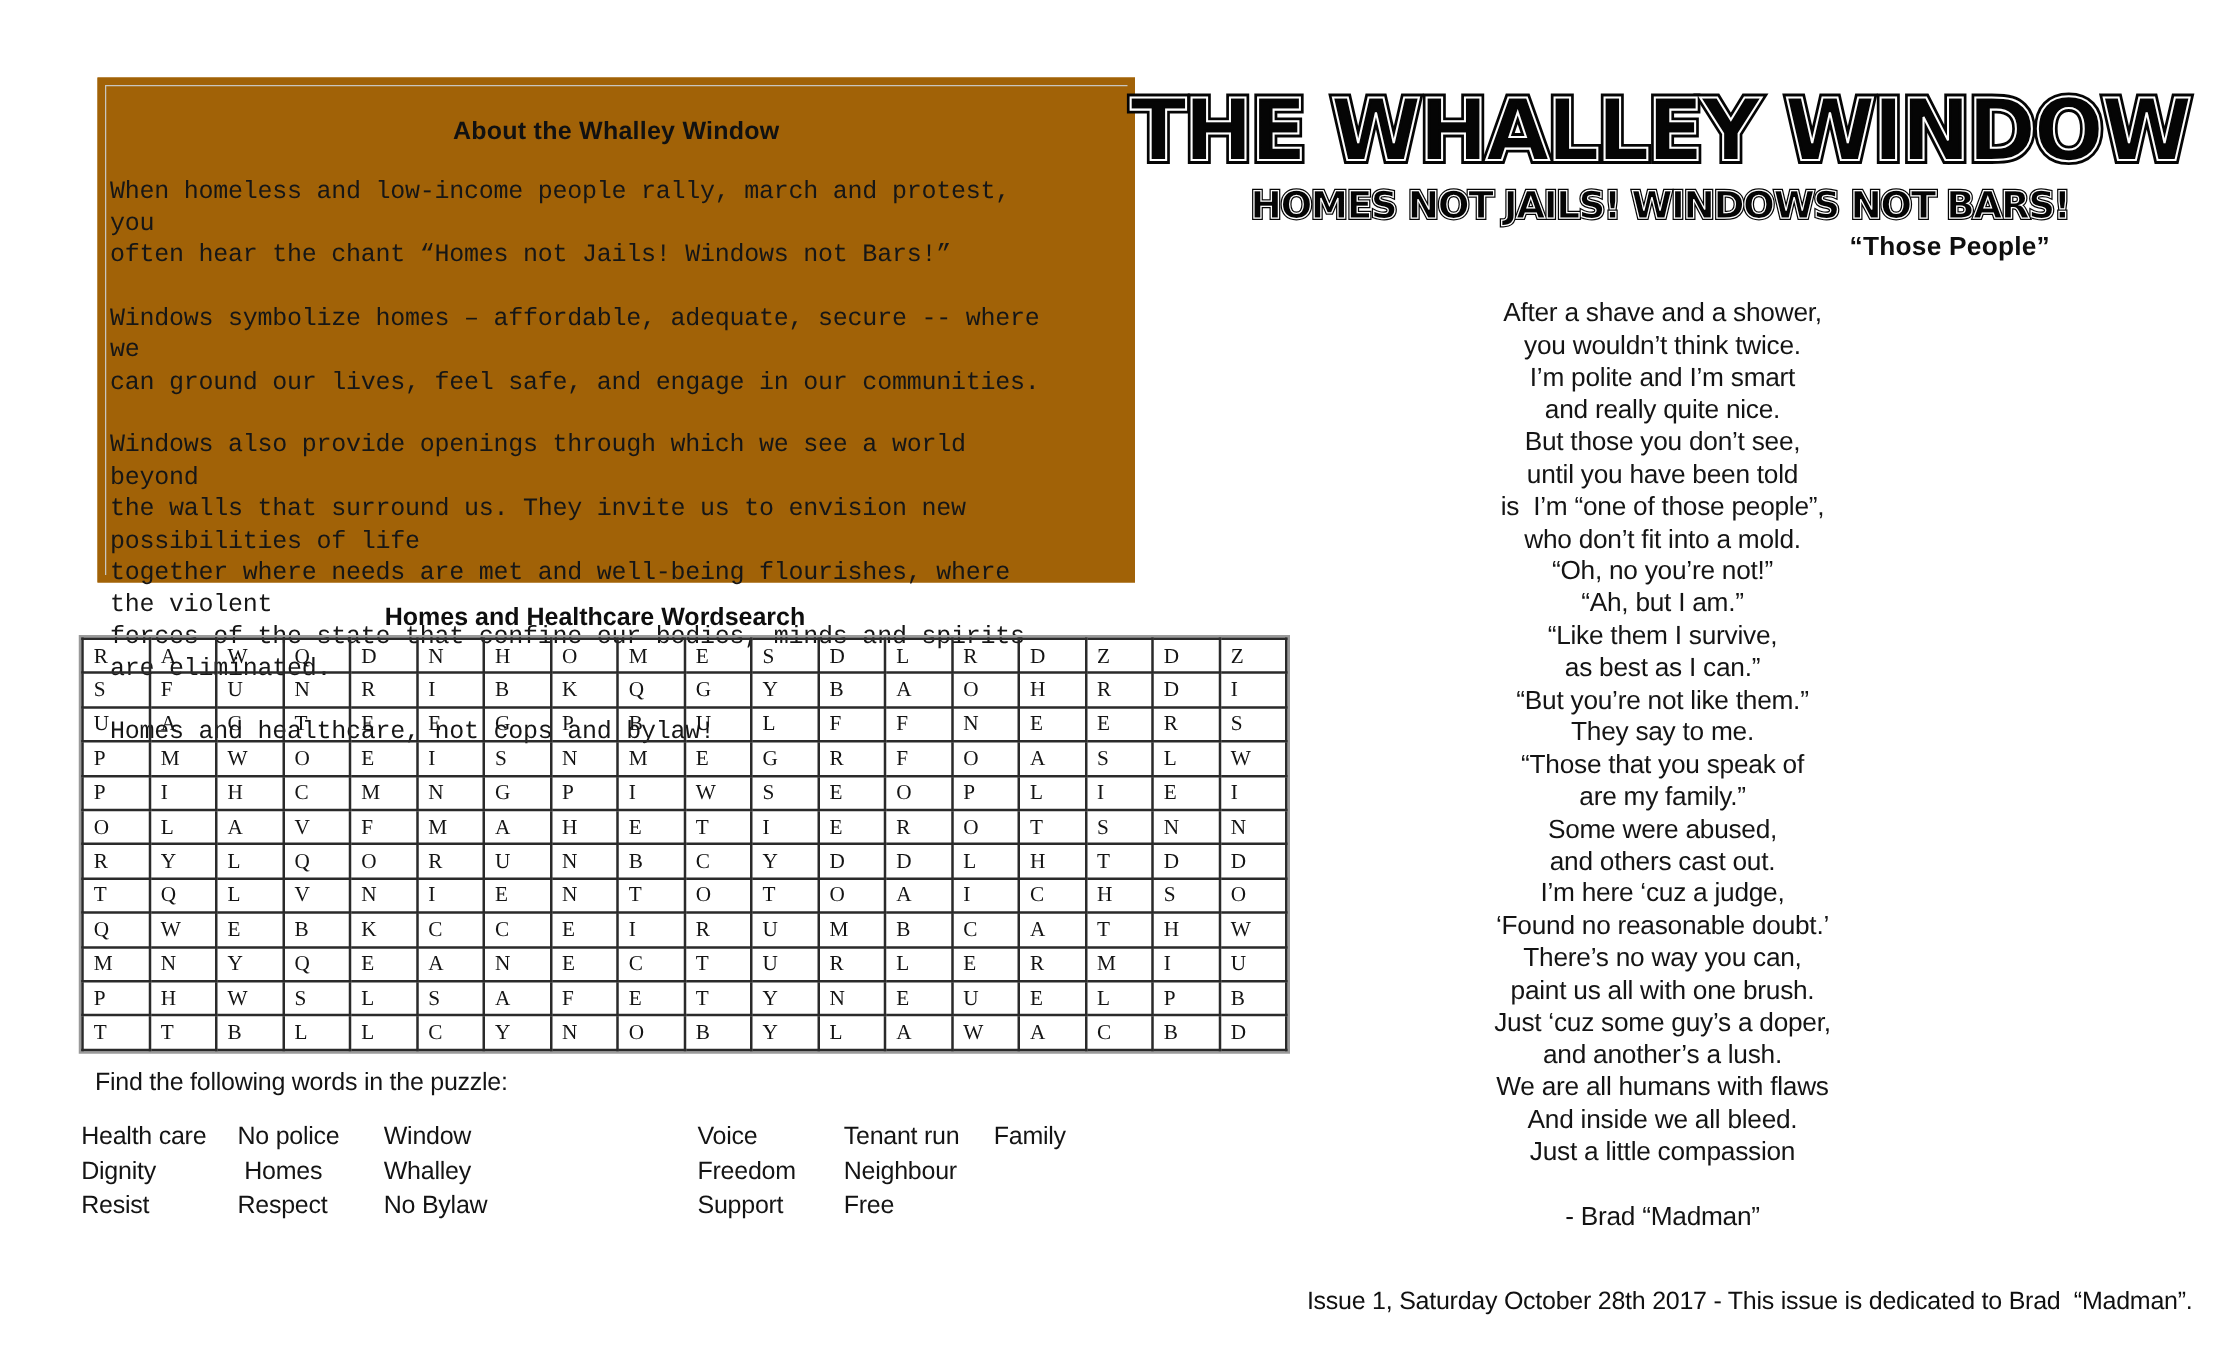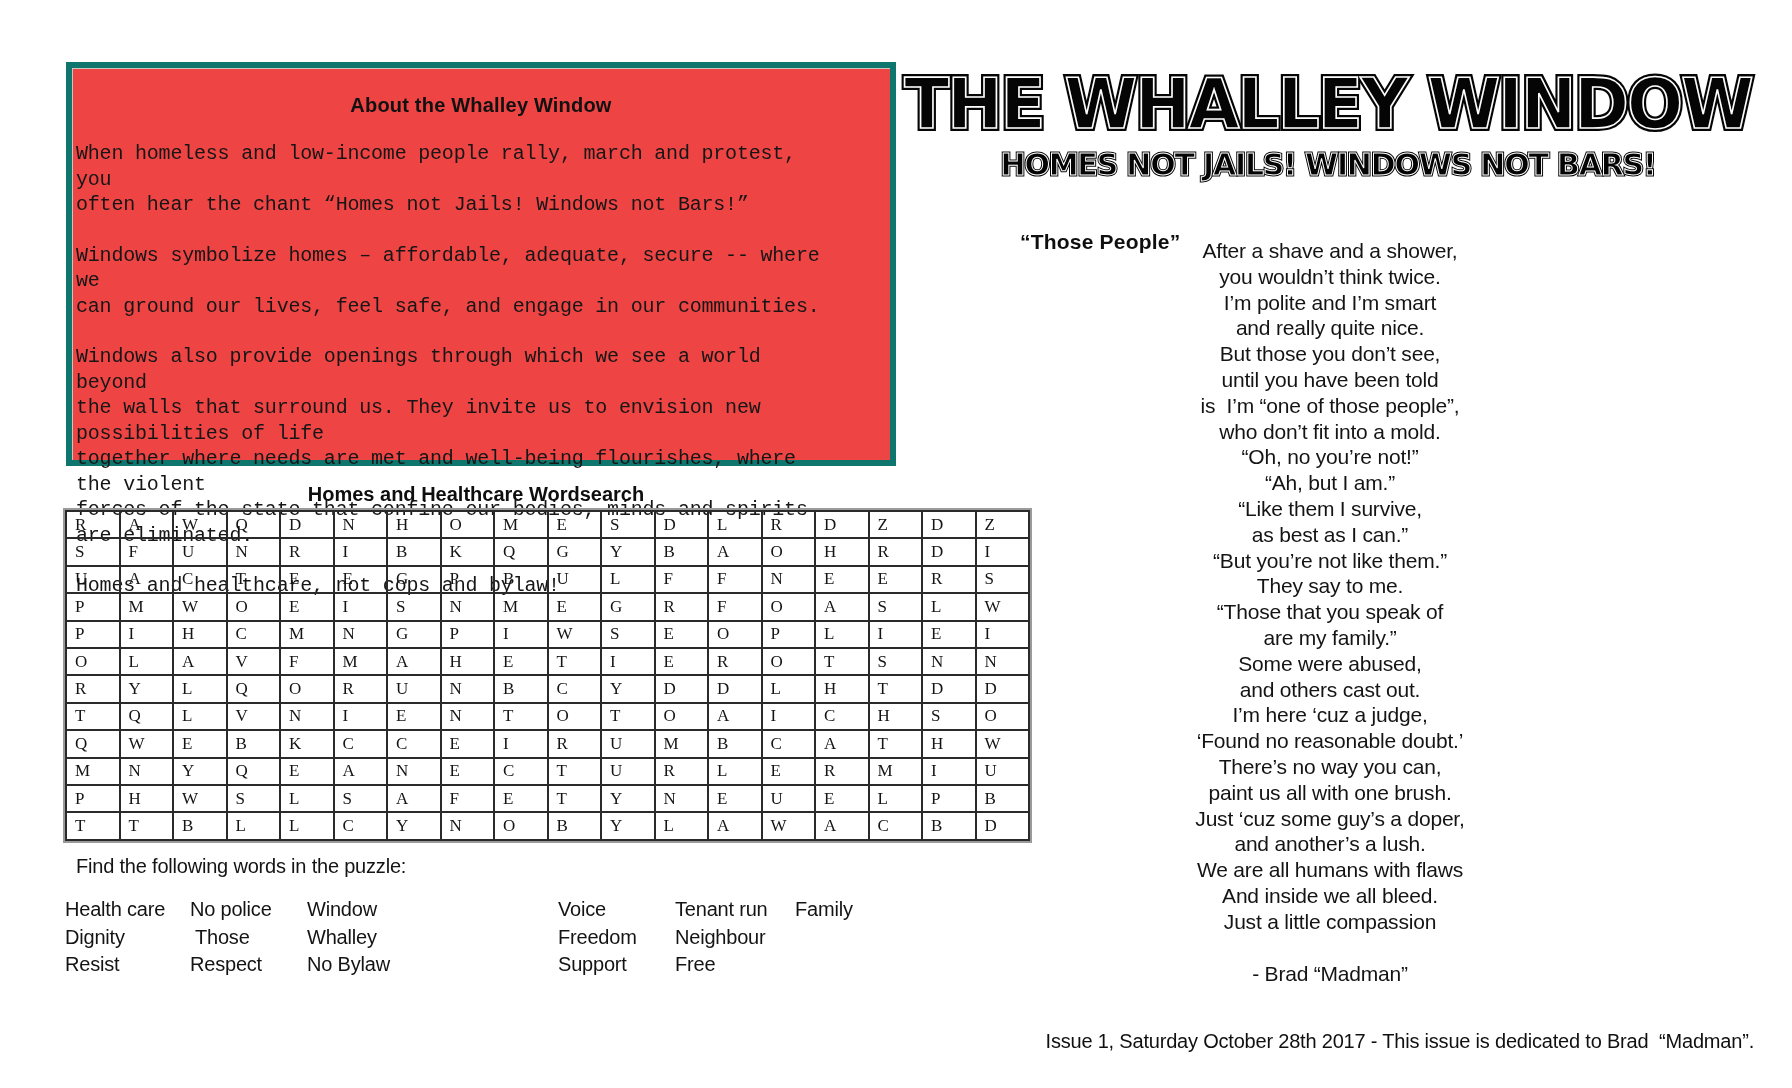--- a/index.html
+++ b/index.html
@@ -6,22 +6,22 @@
   body{
     width:1792px;height:1088px;position:relative;overflow:hidden;
     background:#ffffff;color:#141414;
     font-family:"Liberation Sans","DejaVu Sans",sans-serif;
     -webkit-font-smoothing:antialiased;
   }
   .page{position:absolute;inset:0;}
 
   
   .about-box{
-    position:absolute;left:66px;top:62px;width:818px;height:392px;
-    background:#ef4444;border:6px solid #0f766e;
+    position:absolute;left:78px;top:62px;width:818px;height:392px;
+    background:#a16207;border:6px solid #a16207;
     box-shadow:inset 1px 1px 0 #c8c6bf;
   }
   .about-title{
     margin-top:26px;text-align:center;font-weight:bold;font-size:20px;
     letter-spacing:.2px;color:#111;
   }
   .about-body{margin:24px 0 0 4px;width:760px;}
   .about-para{
     white-space:pre-wrap;font-size:20px;line-height:25.5px;color:#161616;
     margin:0 0 25px 0;letter-spacing:-0.2px;font-family:Liberation Mono, monospace;
@@ -76,22 +76,22 @@
   }
   .masthead-tagline{margin-top:10px;}
   .masthead-tagline .base,
   .masthead-tagline .inner{font-size:30px;letter-spacing:-1.2px;}
   .masthead-tagline .base{color:#050505;-webkit-text-stroke:3px #050505;}
   .masthead-tagline .inner{
     position:absolute;left:0;top:0;width:100%;color:transparent;
     -webkit-text-stroke:1px #ffffff;
   }
   .poem-title{
-    position:absolute;left:1020px;top:186px;width:620px;text-align:left;
-    font-weight:bold;font-size:21px;letter-spacing:.2px;color:#0f0f0f;margin-top:44px;
+    position:absolute;left:1020px;top:186px;width:620px;text-align:right;
+    font-weight:bold;font-size:21px;letter-spacing:.2px;color:#0f0f0f;
   }
   .poem{
     position:absolute;left:1020px;top:238px;width:620px;text-align:center;
   }
   .poem-line{
     font-size:21px;line-height:25.8px;white-space:pre-wrap;color:#141414;
     letter-spacing:-0.2px;
   }
   .poem-attribution{
     margin-top:27px;font-size:21px;text-align:center;letter-spacing:-0.2px;
@@ -373,21 +373,21 @@
   <div class="ws-instruction">Find the following words in the puzzle:</div>
 
   <div class="word-list">
       <div class="word-col wc0">
         <div class="word-item">Health care</div>
         <div class="word-item">Dignity</div>
         <div class="word-item">Resist</div>
       </div>
       <div class="word-col wc1">
         <div class="word-item">No police</div>
-        <div class="word-item"> Those</div>
+        <div class="word-item"> Homes</div>
         <div class="word-item">Respect</div>
       </div>
       <div class="word-col wc2">
         <div class="word-item">Window</div>
         <div class="word-item">Whalley</div>
         <div class="word-item">No Bylaw</div>
       </div>
       <div class="word-col wc4">
         <div class="word-item">Voice</div>
         <div class="word-item">Freedom</div>

